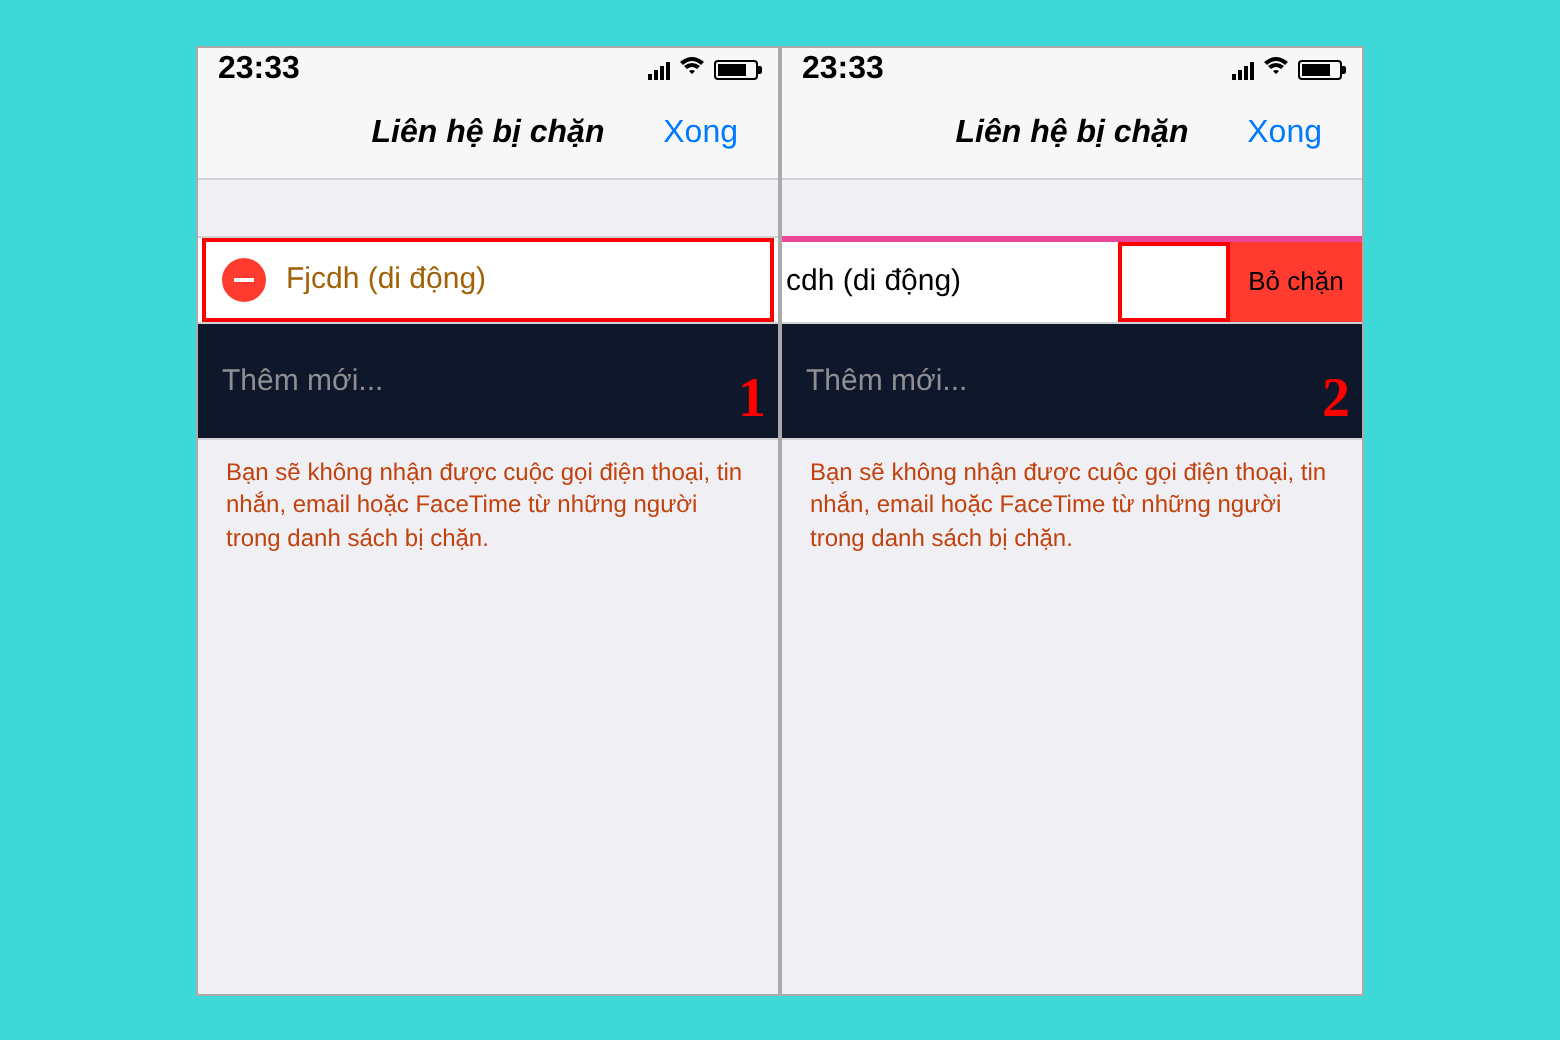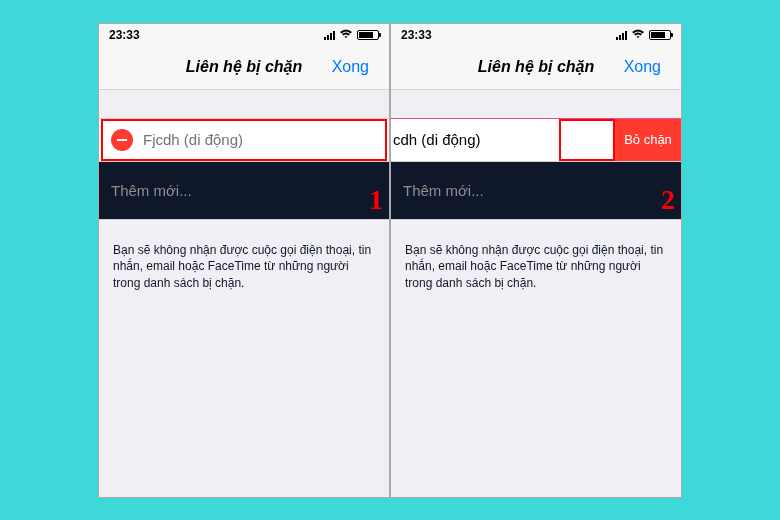--- a/index.html
+++ b/index.html
@@ -21,21 +21,21 @@
       position: relative;
       overflow: hidden;
     }
     .status-bar {
       height: 22px;
       background: #f7f7f7;
       display: flex;
       justify-content: space-between;
       align-items: center;
       padding: 0 10px;
-      font-size: 12px;
+      font-size: 16px;
       font-weight: 600;
     }
     .status-right {
       display: flex;
       align-items: center;
       gap: 4px;
     }
     .nav-bar {
       height: 44px;
       background: #f7f7f7;
@@ -82,72 +82,72 @@
       justify-content: center;
     }
     .delete-circle::before {
       content: "";
       width: 10px;
       height: 2px;
       background: #fff;
     }
     .row-text {
       font-size: 15px;
-      color: #737373;
+      color: #a16207;
     }
     .red-outline {
       position: absolute;
       border: 2px solid #ff0000;
       pointer-events: none;
     }
     .add-row {
       height: 58px;
       background: #0f172a;
       border-bottom: 1px solid #d1d1d6;
       display: flex;
       align-items: center;
       padding: 0 12px;
       font-size: 15px;
       color: #8e8e93;
     }
     .footer-text {
-      padding: 22px 14px;
+      padding: 8px 14px;
       font-size: 12px;
-      color: #0f172a;
+      color: #c2410c;
       line-height: 1.4;
     }
     .step-number {
       position: absolute;
       font-size: 28px;
       font-weight: 700;
       color: #ff0000;
       font-family: Georgia, serif;
     }
     .phone2-row {
       height: 44px;
       background: #fff;
-      border-top: 1px solid #ec4899;
+      border-top: 3px solid #ec4899;
       border-bottom: 1px solid #d1d1d6;
       display: flex;
       align-items: center;
       position: relative;
     }
     .phone2-text {
       font-size: 15px;
       color: #000;
       padding-left: 2px;
     }
     .unblock-btn {
       position: absolute;
       right: 0;
       top: 0;
       height: 100%;
       width: 66px;
       background: #ff3b30;
-      color: #ffffff;
+      color: #000000;
       font-size: 13px;
       display: flex;
       align-items: center;
       justify-content: center;
     }
     .white-gap {
       position: absolute;
       right: 66px;
       top: 0;
       height: 100%;

